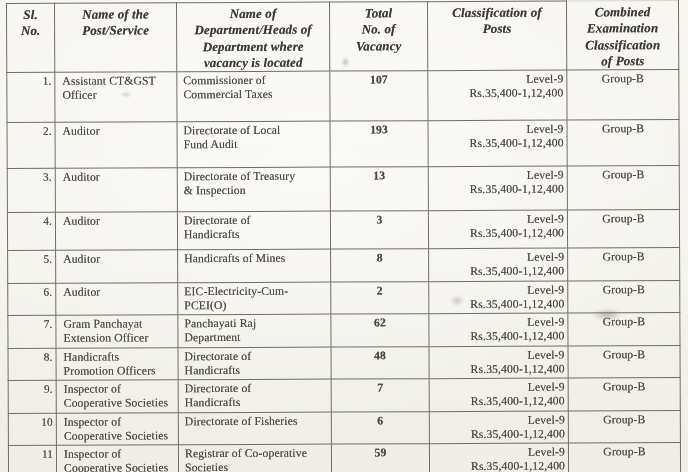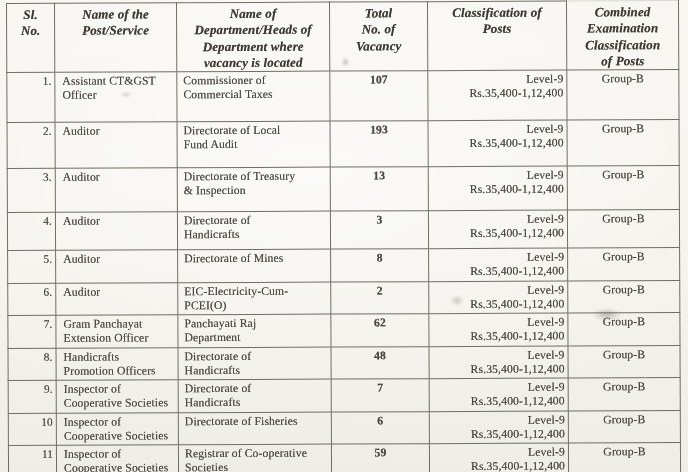--- a/index.html
+++ b/index.html
@@ -163,21 +163,21 @@
         <td class="c-dept">Directorate of
 Handicrafts</td>
         <td class="c-vac">3</td>
         <td class="c-class">Level-9
 Rs.35,400-1,12,400</td>
         <td class="c-grp">Group-B</td>
       </tr>
       <tr>
         <td class="c-sl">5.</td>
         <td class="c-post">Auditor</td>
-        <td class="c-dept">Directorate of Mines</td>
+        <td class="c-dept">Handicrafts of Mines</td>
         <td class="c-vac">8</td>
         <td class="c-class">Level-9
 Rs.35,400-1,12,400</td>
         <td class="c-grp">Group-B</td>
       </tr>
       <tr>
         <td class="c-sl">6.</td>
         <td class="c-post">Auditor</td>
         <td class="c-dept">EIC-Electricity-Cum-
 PCEI(O)</td>

